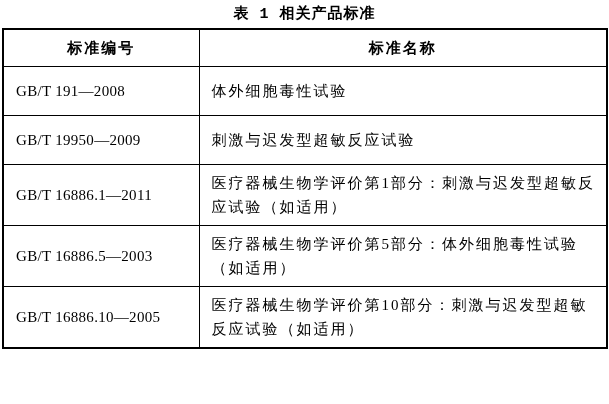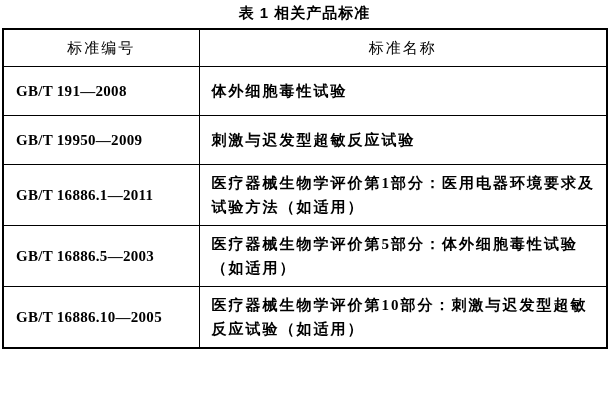--- a/index.html
+++ b/index.html
@@ -14,48 +14,47 @@
     position: relative;
     width: 609px;
     height: 404px;
     background: #ffffff;
     color: #000000;
   }
   .doc-title {
     padding-top: 4px;
     height: 24px;
     text-align: center;
-    font-family: Liberation Sans, sans-serif;
+    font-family: Liberation Mono, monospace;
     font-weight: bold;
     font-size: 15px;
     letter-spacing: 1px;
     color: #000000;
     border-radius: 8px;
   }
   table.standards {
     margin-left: 2px;
     width: 604px;
     border-collapse: collapse;
     table-layout: fixed;
     border: 2px solid #000000;
     background: #ffffff;
   }
   col.col-code  { width: 196px; }
   col.col-name  { width: 408px; }
   th, td {
     border: 1px solid #000000;
     vertical-align: middle;
     color: #000000;
-    font-weight: bold;
   }
   th {
     height: 36px;
     text-align: center;
     font-family: "Liberation Sans", "DejaVu Sans", sans-serif;
-    font-weight: normal;
+    font-weight: bold;
     font-size: 15px;
     letter-spacing: 2px;
     padding: 0;
   }
   td {
     height: 36px;
     font-family: "Liberation Serif", "DejaVu Serif", serif;
     font-size: 15px;
     line-height: 24px;
     padding: 6px 8px 6px 12px;
@@ -94,21 +93,21 @@
 
 
 
   <tr>
     <td class="code-cell">GB/T 19950—2009</td>
     <td class="name-cell">刺激与迟发型超敏反应试验</td>
   </tr>
 
   <tr>
     <td class="code-cell">GB/T 16886.1—2011</td>
-    <td class="name-cell">医疗器械生物学评价第1部分：医用电器环境要求及试验方法（如适用）</td>
+    <td class="name-cell">医疗器械生物学评价第1部分：刺激与迟发型超敏反应试验（如适用）</td>
   </tr>
 
   <tr>
     <td class="code-cell">GB/T 16886.5—2003</td>
     <td class="name-cell">医疗器械生物学评价第5部分：体外细胞毒性试验（如适用）</td>
   </tr>
 
   <tr>
     <td class="code-cell">GB/T 16886.10—2005</td>
     <td class="name-cell">医疗器械生物学评价第10部分：刺激与迟发型超敏反应试验（如适用）</td>

